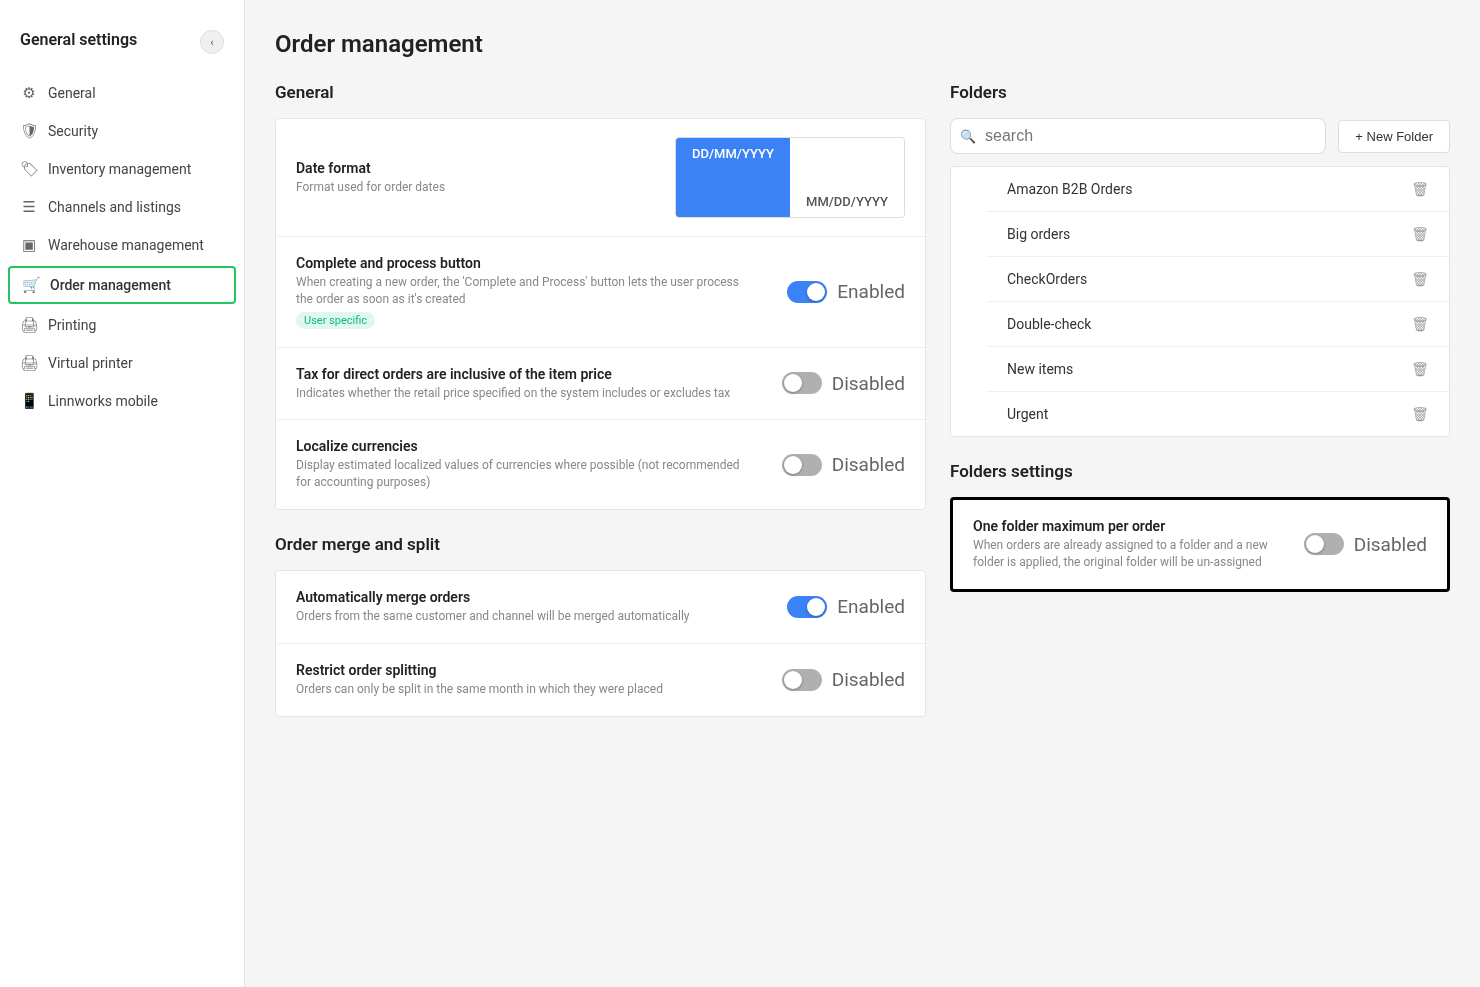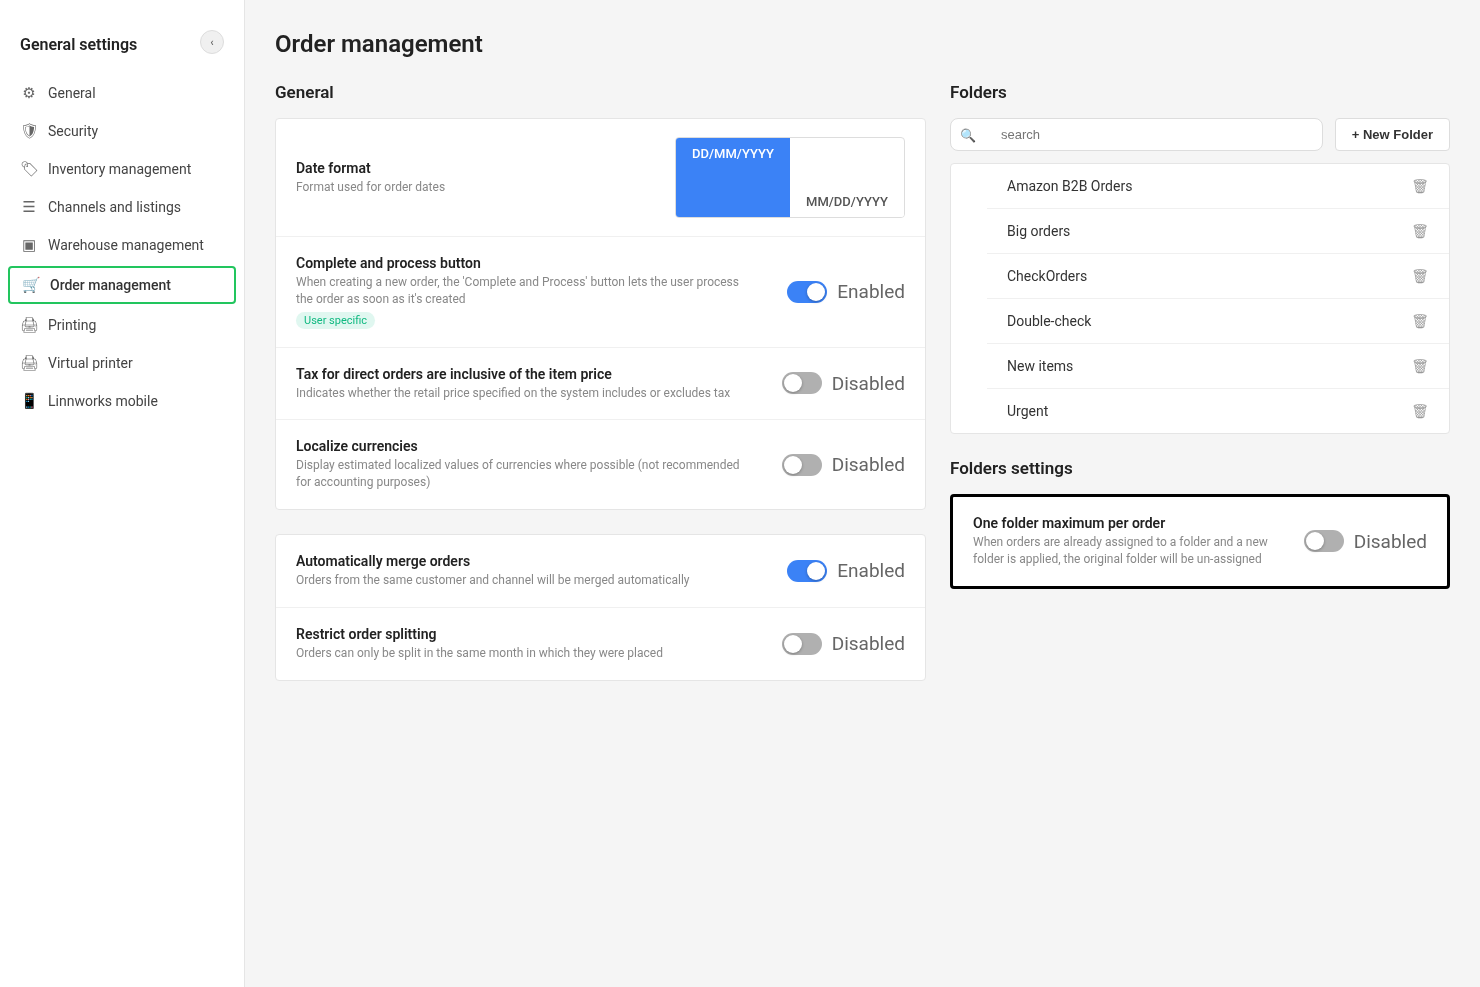--- a/index.html
+++ b/index.html
@@ -22,21 +22,21 @@
       padding: 20px 0;
       flex-shrink: 0;
     }
     .sidebar-title {
       font-size: 16px;
       font-weight: 600;
       color: #222;
       padding: 10px 20px 20px 20px;
       display: flex;
       justify-content: space-between;
-      align-items: flex-end;
+      align-items: flex-start;
     }
     .collapse-btn {
       width: 24px;
       height: 24px;
       border-radius: 50%;
       background: #f0f0f0;
       border: 1px solid #ddd;
       display: flex;
       align-items: center;
       justify-content: center;
@@ -201,45 +201,45 @@
       align-items: center;
       gap: 12px;
       margin-bottom: 12px;
     }
     .search-input-wrap {
       flex: 1;
       position: relative;
     }
     .search-input-wrap input {
       width: 100%;
-      padding: 8px 12px 8px 50px;
+      padding: 8px 12px 8px 34px;
       border: 1px solid #ddd;
       border-radius: 8px;
-      font-size: 13px;
+      font-size: 16px;
       color: #555;
       outline: none;
     }
     .search-input-wrap .search-icon-inner {
       position: absolute;
       left: 10px;
       top: 50%;
       transform: translateY(-50%);
       color: #aaa;
       font-size: 13px;
     }
     .new-folder-btn {
       padding: 8px 16px;
       border: 1px solid #ddd;
       border-radius: 4px;
       background: #fff;
       font-size: 13px;
       cursor: pointer;
       white-space: nowrap;
       color: #333;
-      font-weight: 700;
+      font-weight: 400;
     }
     .folders-card {
       background: #fff;
       border-radius: 4px;
       border: 1px solid #e5e5e5;
       margin-bottom: 24px;
       padding-left: 36px;
     }
     .folder-row {
       display: flex;
@@ -379,20 +379,21 @@
             </div>
             <div class="setting-control">
               <div class="toggle off">
                 <div class="toggle-knob"></div>
               </div>
               <span class="status-label">Disabled</span>
             </div>
           </div>
         </div>
 
+        <div class="section-title">Order merge and split</div>
         <div class="card">
 
           <div class="setting-row">
             <div class="setting-info">
               <div class="setting-name">Automatically merge orders</div>
               <div class="setting-desc">Orders from the same customer and channel will be merged automatically</div>
             </div>
             <div class="setting-control">
               <div class="toggle on">
                 <div class="toggle-knob"></div>

